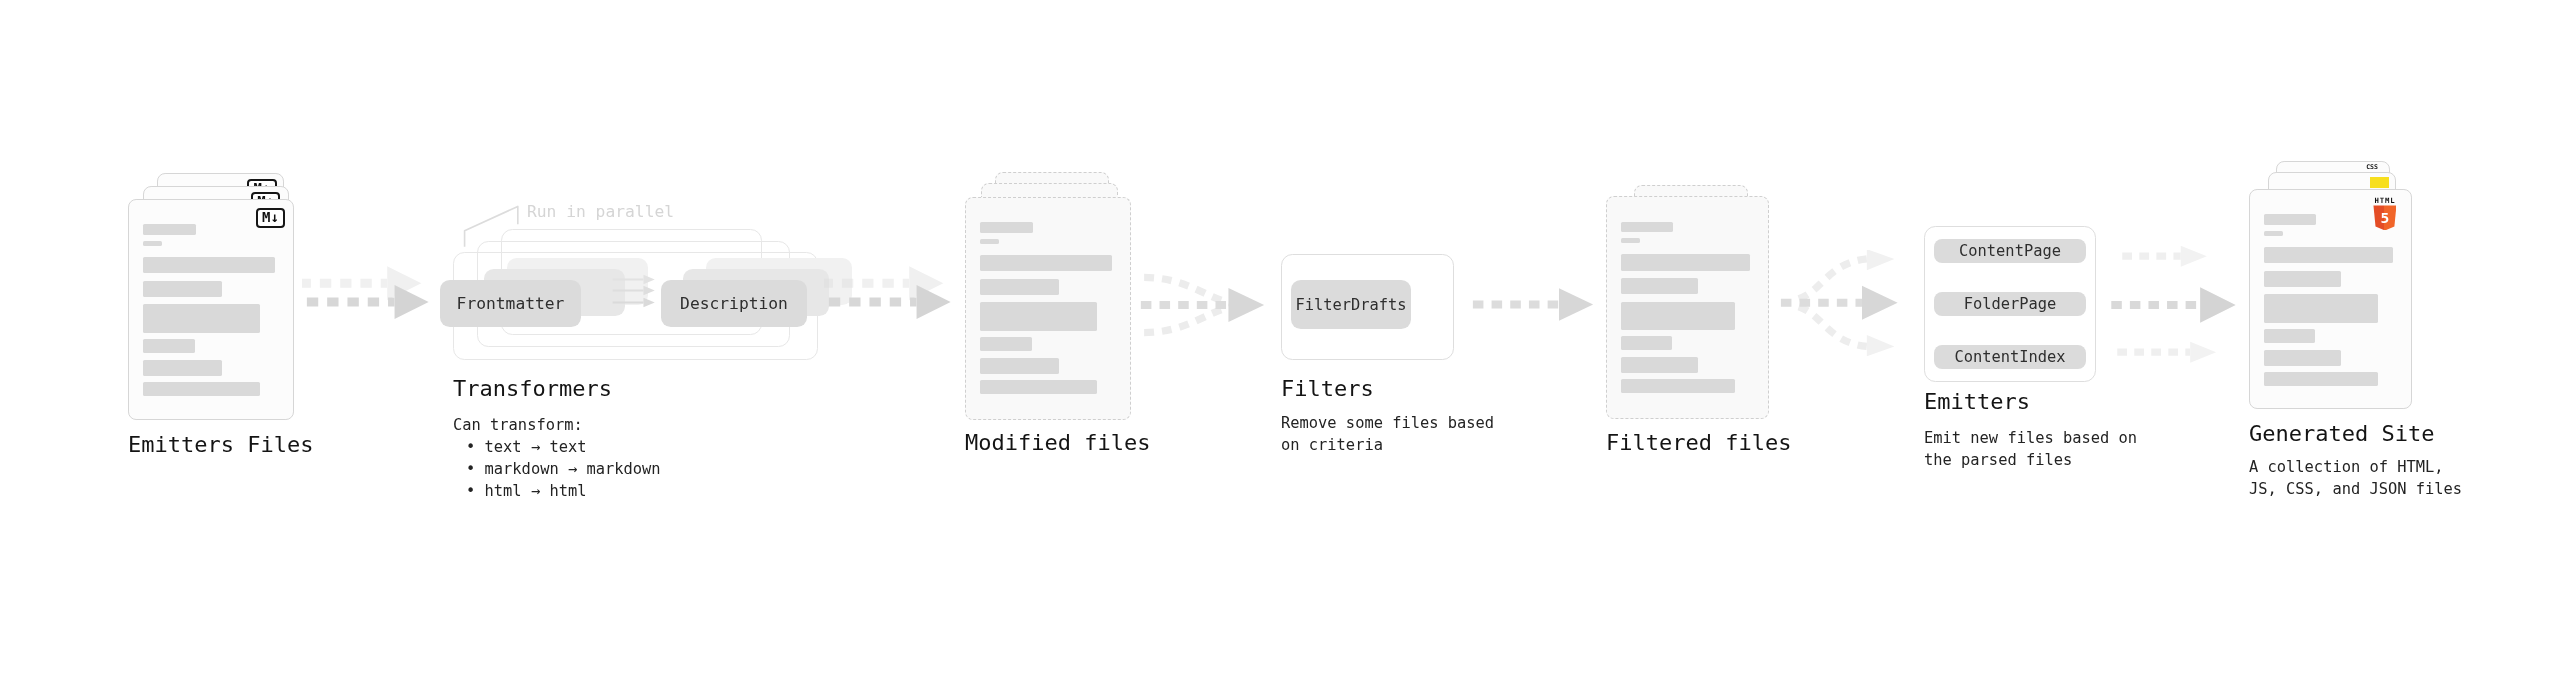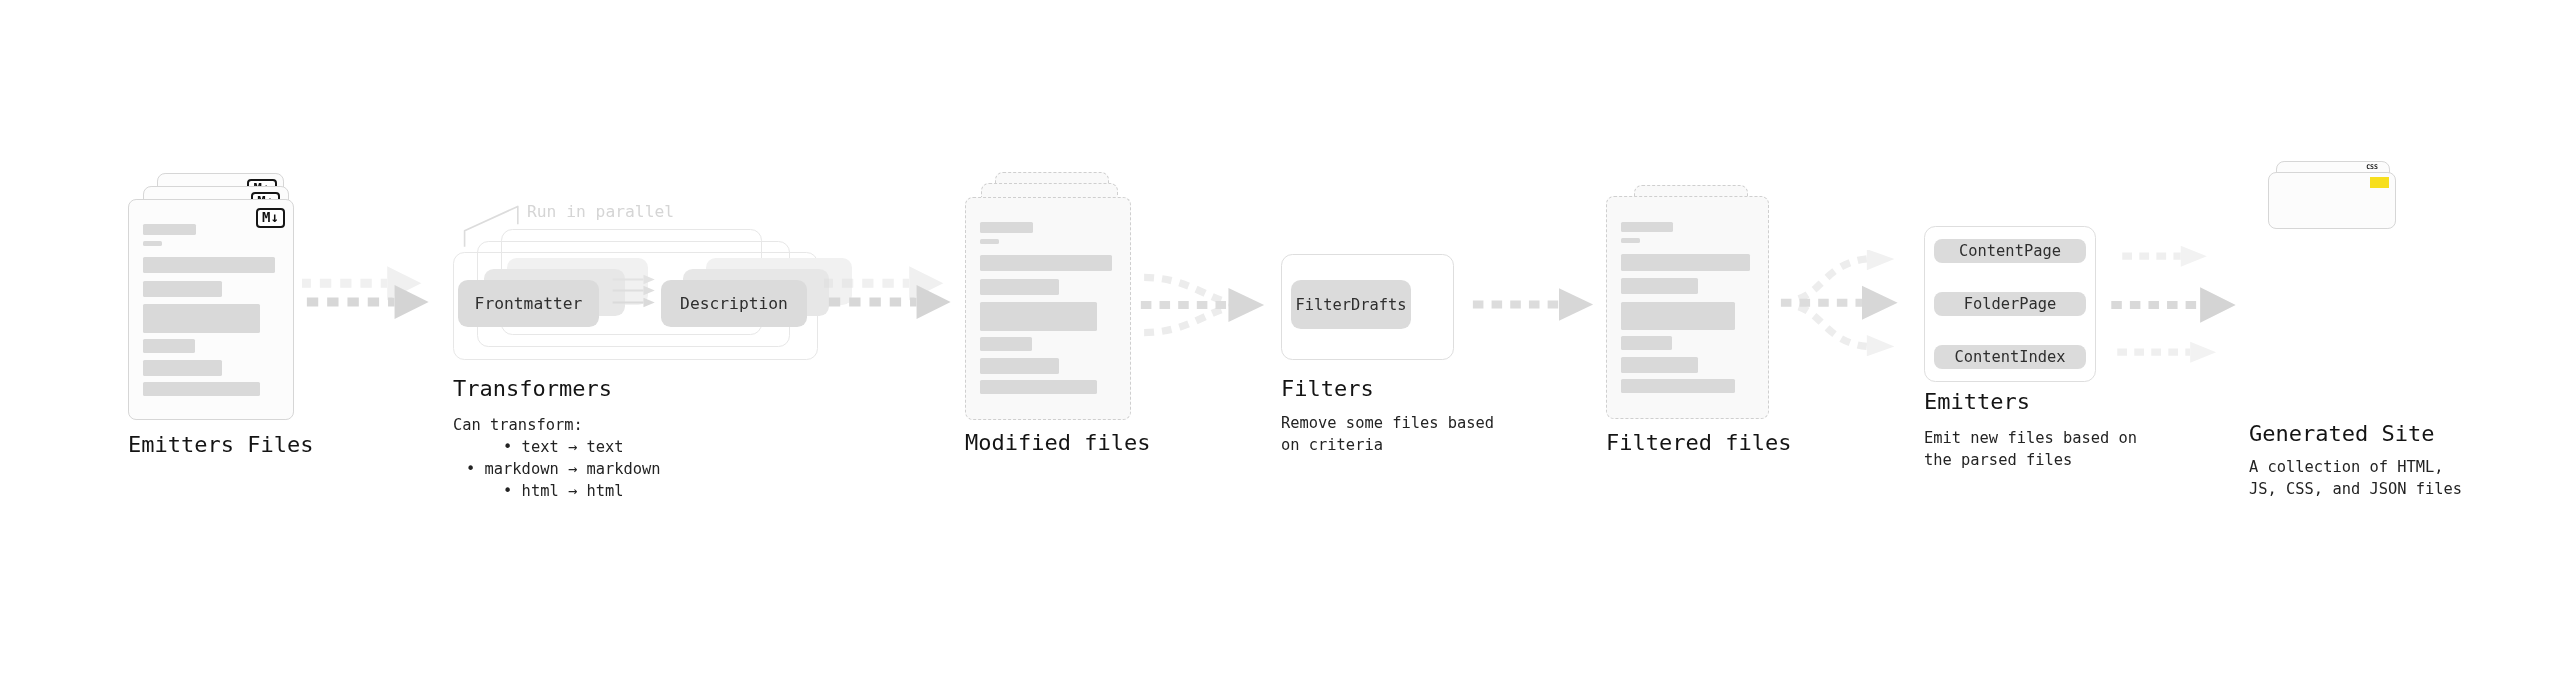--- a/index.html
+++ b/index.html
@@ -23,21 +23,21 @@
             clip-path:polygon(0 0,100% 0,91% 84%,50% 100%,9% 84%);display:flex;align-items:center;justify-content:center;
             color:#fff;font-size:14.6px;font-weight:700;}
   .js-badge{position:absolute;top:4.1px;right:5.7px;width:19.5px;height:10.6px;background:#F7DF1E;}
   .css-badge{position:absolute;top:2.4px;right:6.5px;width:21px;text-align:center;}
   .css-word{font-size:6.5px;font-weight:700;color:#111;line-height:6.5px;}
   .css-bar{height:3.3px;background:#2965F1;margin-top:0.8px;}
 
   
   .node-label{position:absolute;font-size:22px;font-weight:500;color:#141414;white-space:nowrap;}
   .node-desc{position:absolute;font-size:15.4px;line-height:22px;color:#232323;white-space:nowrap;}
-  .bullet-line{padding-left:13px;text-align:center;}
+  .bullet-line{padding-left:13px;}
   .bullet-line::before{content:"• ";}
   .annotation{position:absolute;font-size:16.3px;color:#d5d5d5;white-space:nowrap;}
 
   
   .frame{position:absolute;border:1.6px solid #e7e7e7;border-radius:11.4px;box-sizing:border-box;background:transparent;}
   .box{position:absolute;border:1.6px solid #dedede;border-radius:11.4px;box-sizing:border-box;background:#fff;}
   .pill{display:flex;align-items:center;justify-content:center;background:#dbdbdb;border-radius:8.1px;
         font-size:15.4px;color:#2e2e2e;white-space:nowrap;}
   .tf-pill{position:absolute;border-radius:9.8px;font-size:16.3px;}
   .ghost1{background:#e7e7e7;}
@@ -83,21 +83,21 @@
 
   <div>
     <div class="frame" style="left:501px;top:229px;width:261px;height:106px"></div>
     <div class="frame" style="left:477px;top:241px;width:313px;height:106px"></div>
     <div class="frame" style="left:453px;top:252px;width:365px;height:108px"></div>
 
     <div class="pill tf-pill ghost2" style="left:507px;top:258px;width:141px;height:47px"></div>
     <div class="pill tf-pill ghost2" style="left:706px;top:258px;width:146px;height:47px"></div>
     <div class="pill tf-pill ghost1" style="left:484px;top:269px;width:141px;height:47px"></div>
     <div class="pill tf-pill ghost1" style="left:683px;top:269px;width:146px;height:47px"></div>
-    <div class="pill tf-pill" style="left:458px;top:280px;width:141px;height:47px">Frontmatter</div>
+    <div class="pill tf-pill" style="left:440px;top:280px;width:141px;height:47px">Frontmatter</div>
     <div class="pill tf-pill" style="left:661px;top:280px;width:146px;height:47px">Description</div>
 
     <svg class="abs" style="left:611px;top:273px" width="47" height="13" viewBox="0 0 58 16">
       <line x1="2" y1="8" x2="40" y2="8" stroke="#e2e2e2" stroke-width="2.5"></line>
         <polygon points="40,2 54,8 40,14" fill="#e2e2e2"></polygon>
     </svg>
     <svg class="abs" style="left:611px;top:284px" width="47" height="13" viewBox="0 0 58 16">
       <line x1="2" y1="8" x2="40" y2="8" stroke="#dedede" stroke-width="2.5"></line>
         <polygon points="40,2 54,8 40,14" fill="#dedede"></polygon>
     </svg>
@@ -216,20 +216,36 @@
   <div class="abs" style="left:2249px;top:161px;width:141px;height:248px">
     <div class="page" style="left:27px;top:0;width:114px;height:57px">
       <div class="css-badge">
         <div class="css-word">CSS</div>
         <div class="css-bar"></div>
       </div>
     </div>
     <div class="page" style="left:18.7px;top:11.4px;width:128px;height:57px">
       <div class="js-badge"></div>
     </div>
+    <div class="page has-bars" style="left:0;top:28px;width:163px;height:220px">
+      <div class="html5-badge">
+        <div class="html5-word">HTML</div>
+        <div class="html5-shield">
+          <span>5</span>
+        </div>
+      </div>
+    <div class="bar" style="width: 39%; height: 10.6px; margin-top: 0px;"></div>
+        <div class="bar" style="width: 14%; height: 4.9px; margin-top: 5.7px;"></div>
+        <div class="bar" style="width: 97%; height: 16.3px; margin-top: 11.4px;"></div>
+        <div class="bar" style="width: 58%; height: 16.3px; margin-top: 7.3px;"></div>
+        <div class="bar" style="width: 86%; height: 28.4px; margin-top: 7.3px;"></div>
+        <div class="bar" style="width: 38%; height: 14px; margin-top: 6.5px;"></div>
+        <div class="bar" style="width: 58%; height: 16.3px; margin-top: 6.5px;"></div>
+        <div class="bar" style="width: 86%; height: 14px; margin-top: 5.7px;"></div>
+      </div>
   </div>
   <div class="node-label" style="left:2249px;top:421px">Generated Site</div>
   <div class="node-desc" style="left:2249px;top:456px">
     <div>A collection of HTML,</div>
     <div>JS, CSS, and JSON files</div>
   </div>
 
 </div>
 
 

